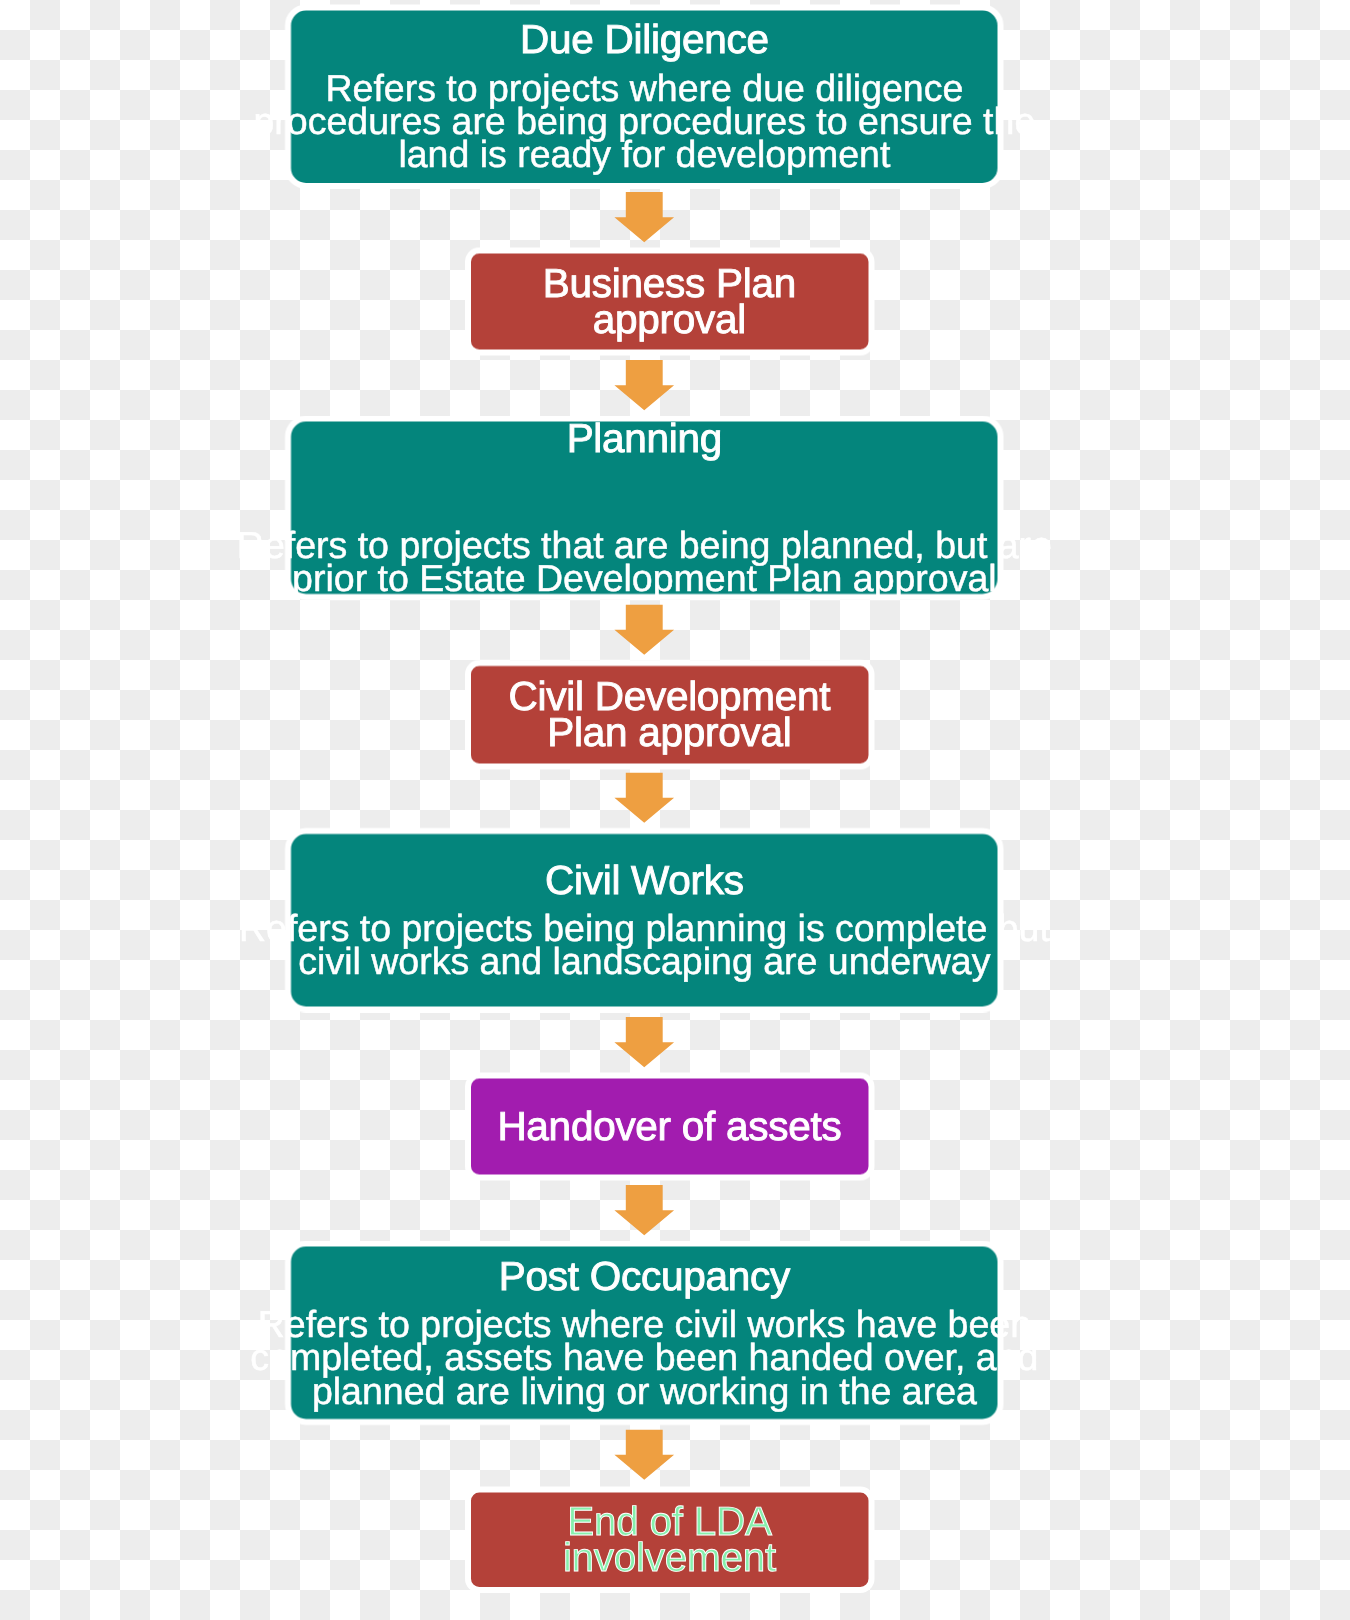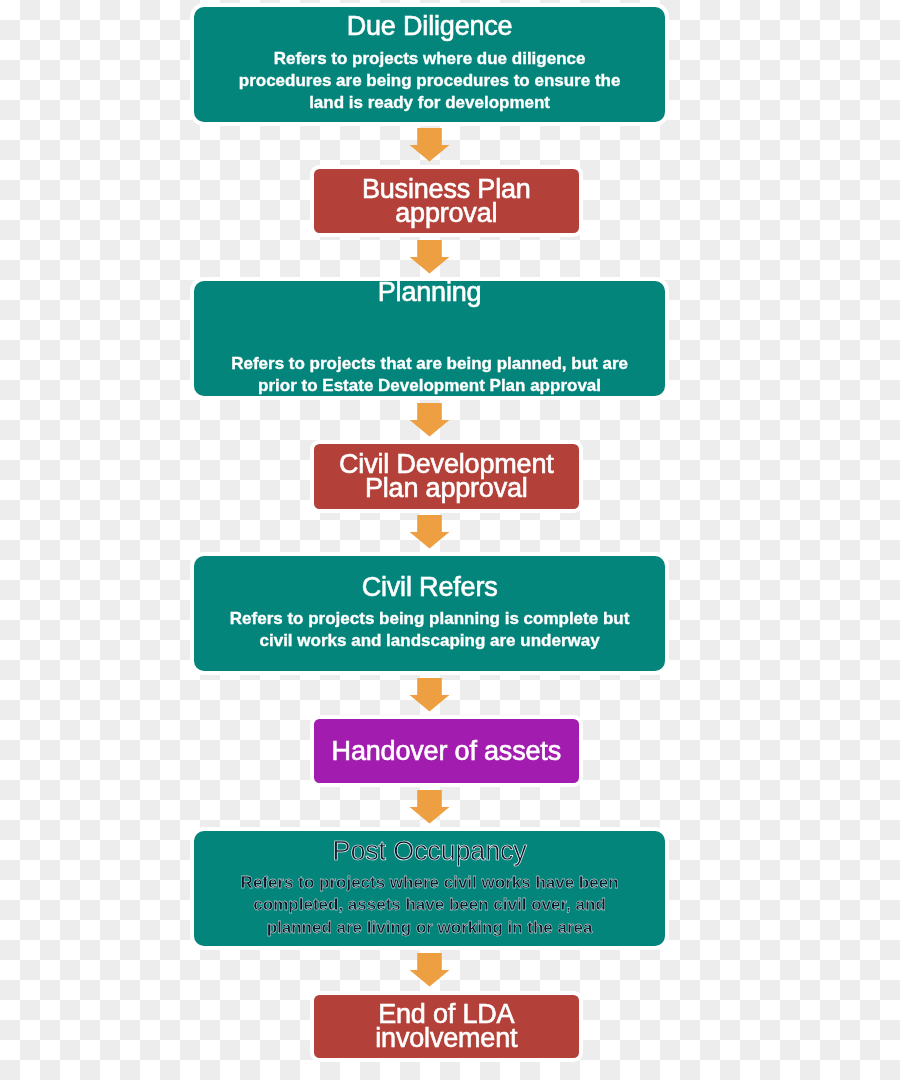--- a/index.html
+++ b/index.html
@@ -27,21 +27,21 @@
     color:#ffffff;text-align:center;
     transform:translateZ(0);
   }
   .node.teal{background:#04857c;left:189.9px;width:479.4px;height:122.9px;}
   .node.red{background:#b44139;left:310px;width:272.6px;height:72.05px;border-radius:9.5px;border-width:4.85px;}
   .node .title{transform:translateZ(0);font-weight:400;font-size:27px;letter-spacing:-0.18px;line-height:22px;-webkit-text-stroke:0.62px #ffffff;}
   .node .title .tline{display:block;}
   .node.teal .title{position:relative;top:0.5px;}
   .node.red .title{line-height:23.8px;position:relative;top:0.8px;}
   .node .desc .dline{display:block;white-space:nowrap;}
-  .node .desc{transform:translateZ(0);font-size:17px;line-height:22.2px;padding:0 8px;font-weight:bold;-webkit-text-stroke:0.33px #ffffff;}
+  .node .desc{transform:translateZ(0);font-size:25px;line-height:22.2px;padding:0 8px;-webkit-text-stroke:0.33px #ffffff;}
   .node.teal .desc{margin-top:10px;position:relative;top:0.8px;}
   .arrow{position:absolute;left:409px;width:41px;height:34px;}
   .arrow svg{display:block;}
 </style>
 </head>
 <body>
 
 <div class="checker-bg" style="--checker: #ededed;"></div>
 
 <div class="flow">
@@ -90,21 +90,21 @@
       <span class="tline">Plan approval</span>
     </div>
   </div>
   <div class="arrow" style="top:515.0px">
     <svg width="41" height="34" viewBox="0 0 41 34">
       <path d="M8.2 0 H32.8 V16.9 H40.4 L20.5 33.5 L0.6 16.9 H8.2 Z" fill="#ee9f41"></path>
     </svg>
   </div>
   <div class="node teal" style="top: 551.8px; background-color: rgb(4, 133, 124); border-color: rgb(255, 255, 255); color: rgb(255, 255, 255);">
     <div class="title">
-      <span class="tline">Civil Refers</span>
+      <span class="tline">Civil Works</span>
     </div>
     <div class="desc">
       <span class="dline">Refers to projects being planning is complete but</span>
       <span class="dline">civil works and landscaping are underway</span>
     </div>
   </div>
   <div class="arrow" style="top:678.2px">
     <svg width="41" height="34" viewBox="0 0 41 34">
       <path d="M8.2 0 H32.8 V16.9 H40.4 L20.5 33.5 L0.6 16.9 H8.2 Z" fill="#ee9f41"></path>
     </svg>
@@ -112,33 +112,33 @@
   <div class="node red" style="top: 715.4px; height: 71.8px; background-color: #a21caf; border-color: rgb(255, 255, 255); color: rgb(255, 255, 255);">
     <div class="title">
       <span class="tline">Handover of assets</span>
     </div>
   </div>
   <div class="arrow" style="top:790.0px">
     <svg width="41" height="34" viewBox="0 0 41 34">
       <path d="M8.2 0 H32.8 V16.9 H40.4 L20.5 33.5 L0.6 16.9 H8.2 Z" fill="#ee9f41"></path>
     </svg>
   </div>
-  <div class="node teal" style="top: 827.2px; background-color: rgb(4, 133, 124); border-color: rgb(255, 255, 255); color: #0f172a;">
+  <div class="node teal" style="top: 827.2px; background-color: rgb(4, 133, 124); border-color: rgb(255, 255, 255); color: #ffffff;">
     <div class="title">
       <span class="tline">Post Occupancy</span>
     </div>
     <div class="desc">
       <span class="dline">Refers to projects where civil works have been</span>
-      <span class="dline">completed, assets have been civil over, and</span>
+      <span class="dline">completed, assets have been handed over, and</span>
       <span class="dline">planned are living or working in the area</span>
     </div>
   </div>
   <div class="arrow" style="top:953.0px">
     <svg width="41" height="34" viewBox="0 0 41 34">
       <path d="M8.2 0 H32.8 V16.9 H40.4 L20.5 33.5 L0.6 16.9 H8.2 Z" fill="#ee9f41"></path>
     </svg>
   </div>
-  <div class="node red" style="top: 990.6px; height: 71.1px; background-color: rgb(180, 65, 57); border-color: rgb(255, 255, 255); color: #ffffff; justify-content: center;">
+  <div class="node red" style="top: 990.6px; height: 71.1px; background-color: rgb(180, 65, 57); border-color: rgb(255, 255, 255); color: #86efac; justify-content: center;">
     <div class="title">
       <span class="tline">End of LDA involvement</span>
     </div>
   </div>
 </div>
 
 </body></html>

